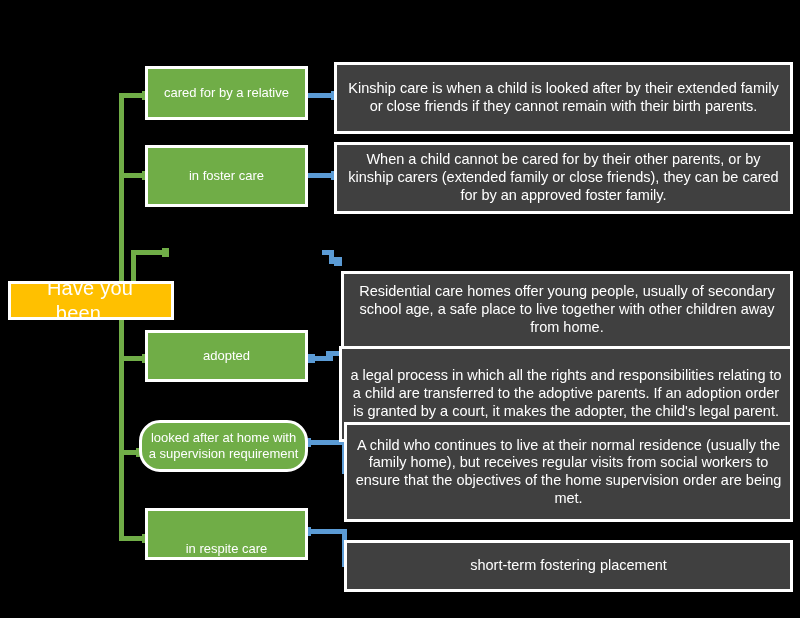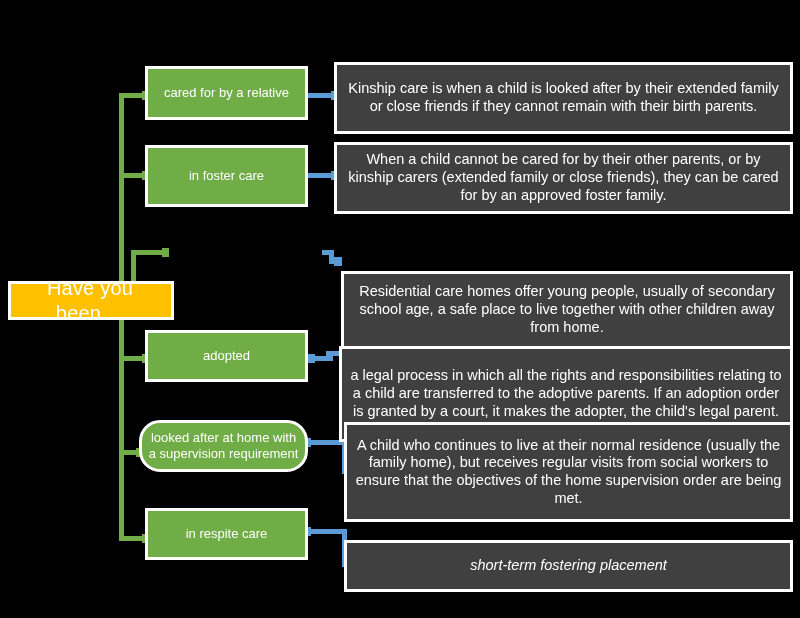--- a/index.html
+++ b/index.html
@@ -138,21 +138,21 @@
 
 
   <div class="node green" style="left:145px; top:330px; width:163px; height:52px;justify-content:center;">
     <span>adopted</span>
   </div>
 
   <div class="node green" style="left:139px; top:420px; width:169px; height:52px;border-radius:21px;">
     <span>looked after at home with a supervision requirement</span>
   </div>
 
-  <div class="node green" style="left:145px; top:508px; width:163px; height:52px;">
+  <div class="node green" style="left:145px; top:508px; width:163px; height:52px;align-items:flex-end;">
     <span>in respite care</span>
   </div>
 
   <div class="node blue" style="left:334px; top:62px; width:459px; height:72px;">
     <span>Kinship care is when a child is looked after by their extended family or close friends if they cannot remain with their birth parents.</span>
   </div>
 
   <div class="node blue" style="left:334px; top:142px; width:459px; height:72px;">
     <span>When a child cannot be cared for by their other parents, or by kinship carers (extended family or close friends), they can be cared for by an approved foster family.</span>
   </div>
@@ -162,17 +162,17 @@
   </div>
 
   <div class="node blue" style="left:339px; top:312px; width:454px; height:96px;margin-top:34px;">
     <span>a legal process in which all the rights and responsibilities relating to a child are transferred to the adoptive parents. If an adoption order is granted by a court, it makes the adopter, the child's legal parent.</span>
   </div>
 
   <div class="node blue" style="left:344px; top:422px; width:449px; height:100px;">
     <span>A child who continues to live at their normal residence (usually the family home), but receives regular visits from social workers to ensure that the objectives of the home supervision order are being met.</span>
   </div>
 
-  <div class="node blue" style="left:344px; top:540px; width:449px; height:52px;font-style:italic;">
+  <div class="node blue" style="left:344px; top:540px; width:449px; height:52px;">
     <span>short-term fostering placement</span>
   </div>
 
 </div>
 
 </body></html>

